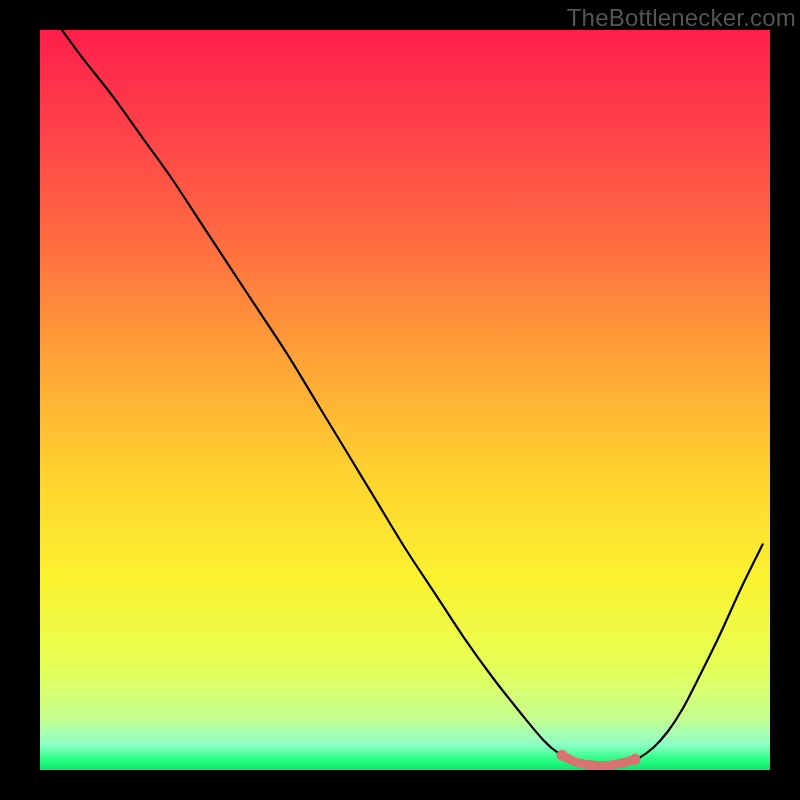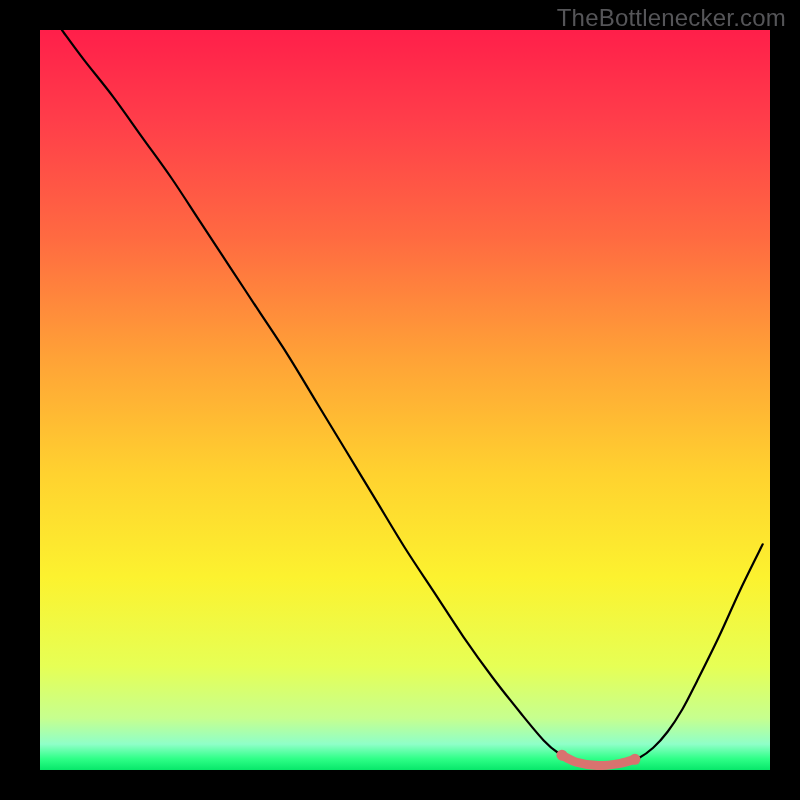--- a/index.html
+++ b/index.html
@@ -12,21 +12,21 @@
     overflow: hidden;
   }
   .canvas-wrap {
     position: absolute;
     left: 0; top: 0;
     width: 800px; height: 800px;
   }
   .watermark {
     position: absolute;
     top: 4px;
-    right: 14px;
+    right: 4px;
     color: #555558;
     font-size: 24px;
     font-weight: 500;
     letter-spacing: 0.2px;
     user-select: none;
     pointer-events: none;
   }
 </style>
 </head>
 <body>

